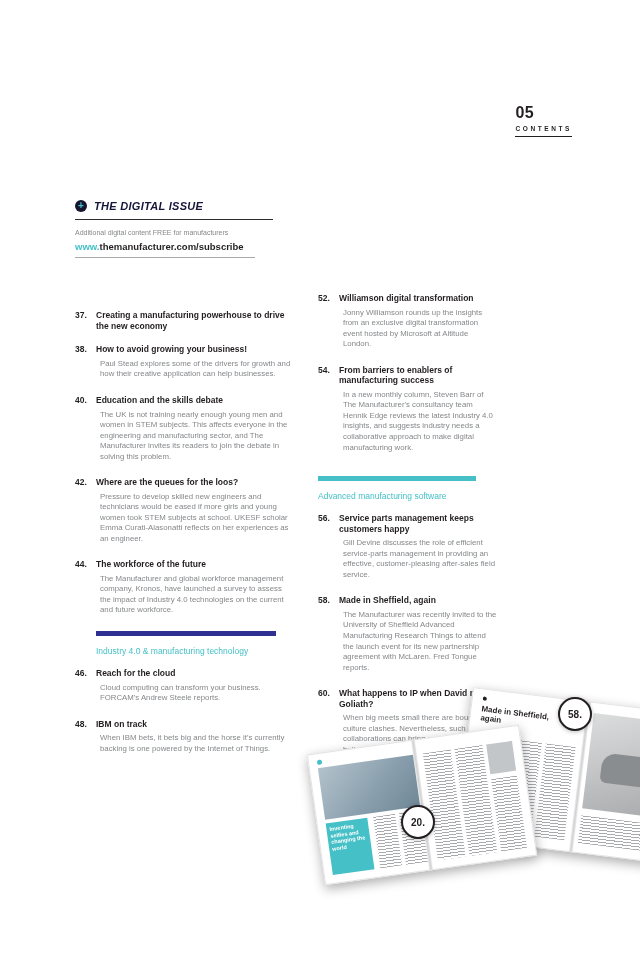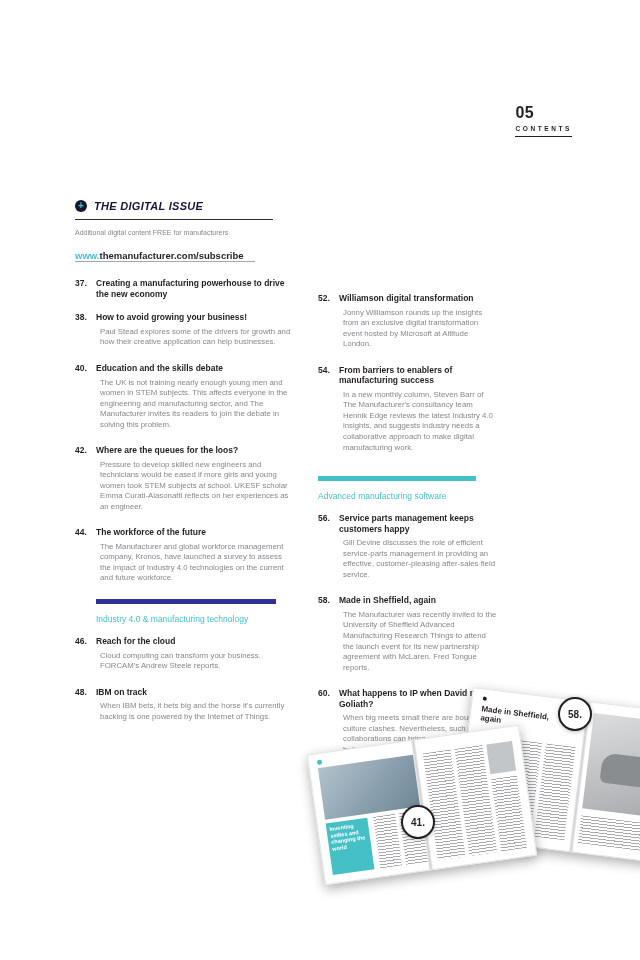--- a/index.html
+++ b/index.html
@@ -25,28 +25,28 @@
     border-bottom:1px solid #2b2b2b;padding-bottom:7px;
   }
   .plus-icon{
     flex:0 0 12px;width:12px;height:12px;border-radius:50%;
     background:#15152e;color:#45c0c6;font-size:10px;line-height:12px;
     text-align:center;font-weight:bold;
   }
   .digital-title{font-size:11px;font-weight:bold;font-style:italic;color:#16163a;letter-spacing:.3px;}
   .digital-sub{font-size:7px;color:#85878a;margin-top:9px;}
   .digital-url{
-    font-size:9.5px;margin-top:14px;
+    font-size:9.5px;margin-top:5px;padding-bottom:5px;
     border-bottom:1px solid #a7a9ac;width:180px;cursor:pointer;
   }
   .url-www{color:#45c0c6;font-weight:bold;}
   .url-main{color:#231f20;font-weight:bold;}
 
   
-  .col-left{position:absolute;left:75px;top:278px;width:222px;}
+  .col-left{position:absolute;left:75px;top:310px;width:222px;}
   .col-right{position:absolute;left:318px;top:293px;width:184px;}
 
   .entry{display:flex;margin-bottom:11px;}
   .entry .num{flex:0 0 21px;font-size:8.5px;font-weight:bold;line-height:1.25;color:#231f20;}
   .entry-text{flex:1;min-width:0;}
   .entry-title{margin:0 0 2px 0;font-size:8.5px;font-weight:bold;line-height:1.25;color:#231f20;}
   .entry-body{margin:4px;font-size:7.8px;line-height:1.35;color:#85878a;}
 
   .divider{height:5px;}
   .divider-indigo{background:#2e3192;width:180px;margin:9px 0 10px 21px;}
@@ -240,14 +240,14 @@
     <div class="tl tl-a"></div>
     <div class="tl tl-b"></div>
     <div class="gutter"></div>
     <div class="tl tl-c"></div>
     <div class="tl tl-d"></div>
     <div class="front-small-photo"></div>
     <div class="tl tl-e"></div>
   </div>
 
   <div class="badge badge-back">58.</div>
-  <div class="badge badge-front">41.</div>
+  <div class="badge badge-front">20.</div>
 </div>
 
 </body></html>

